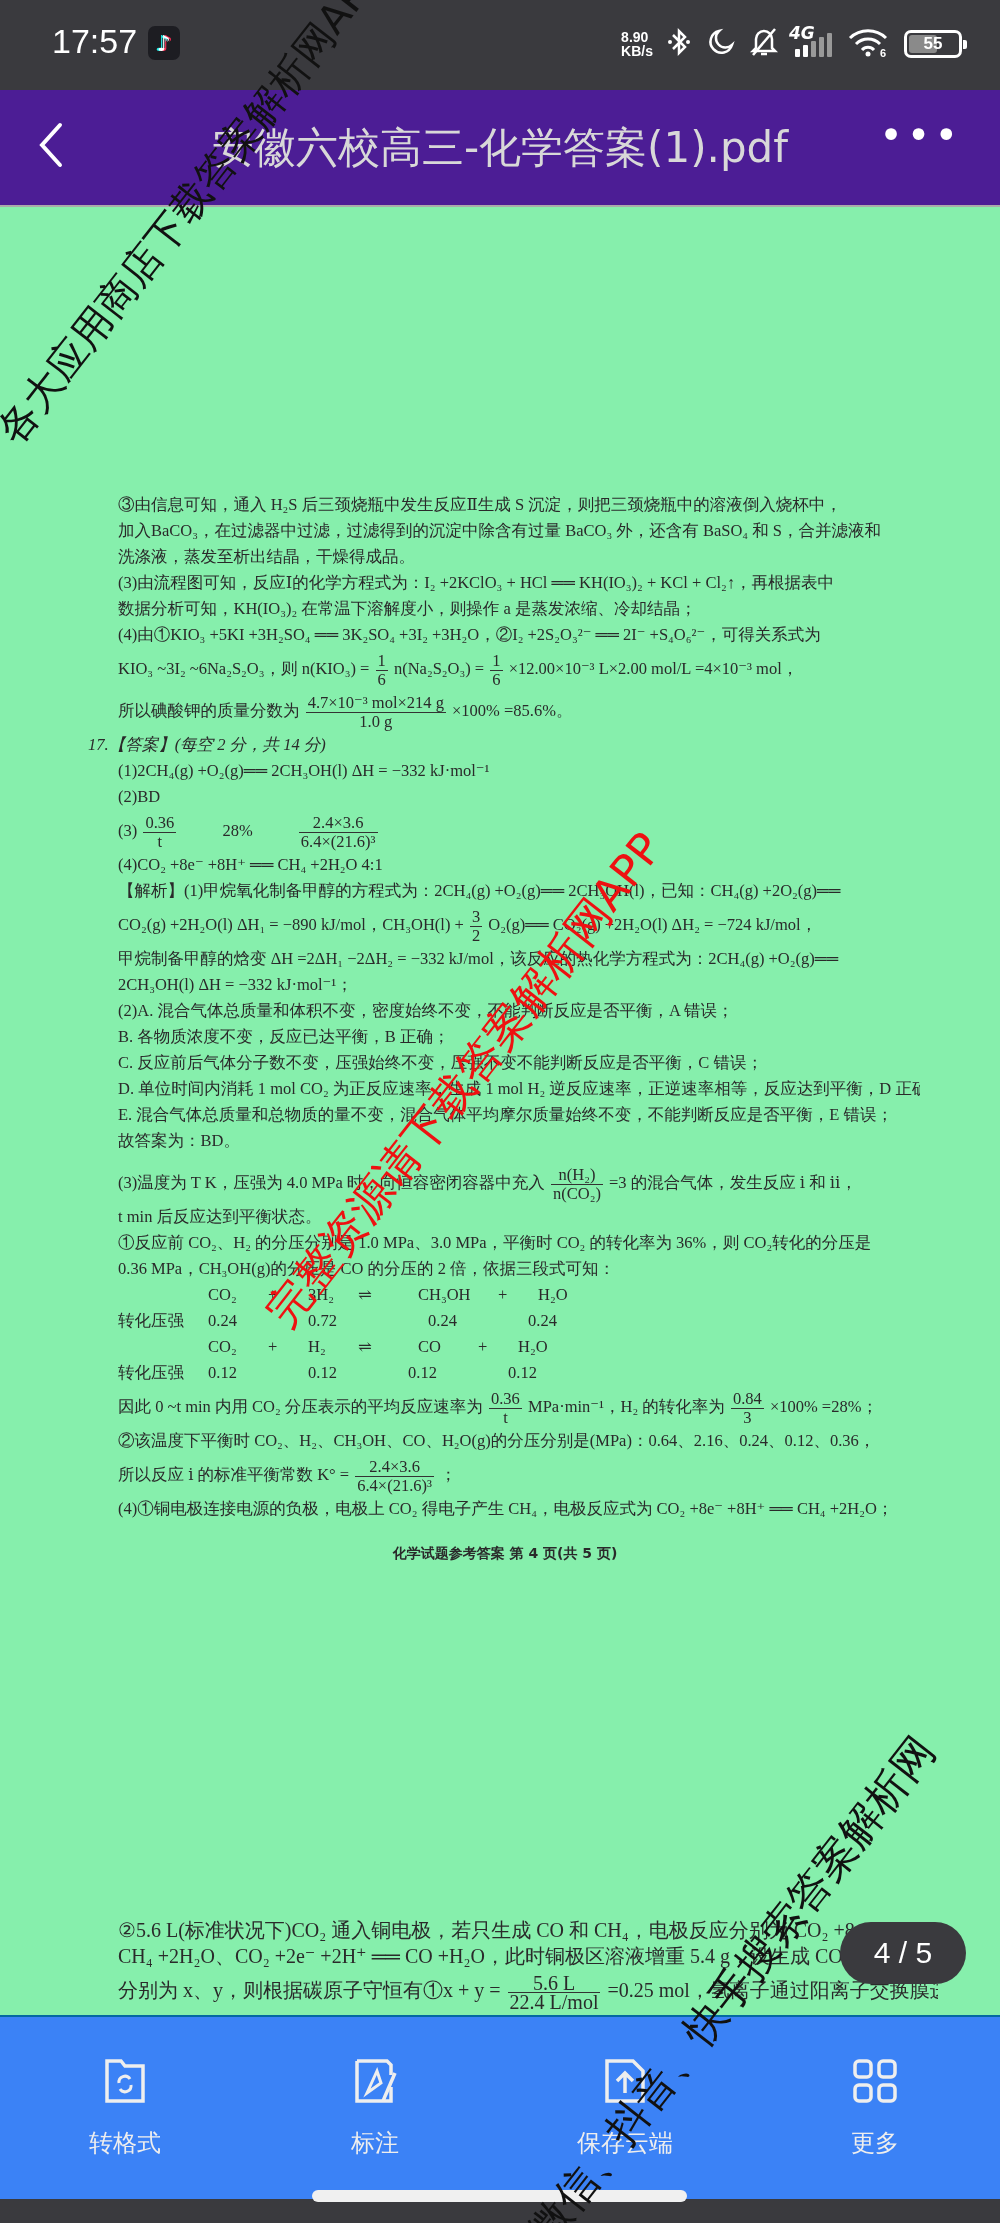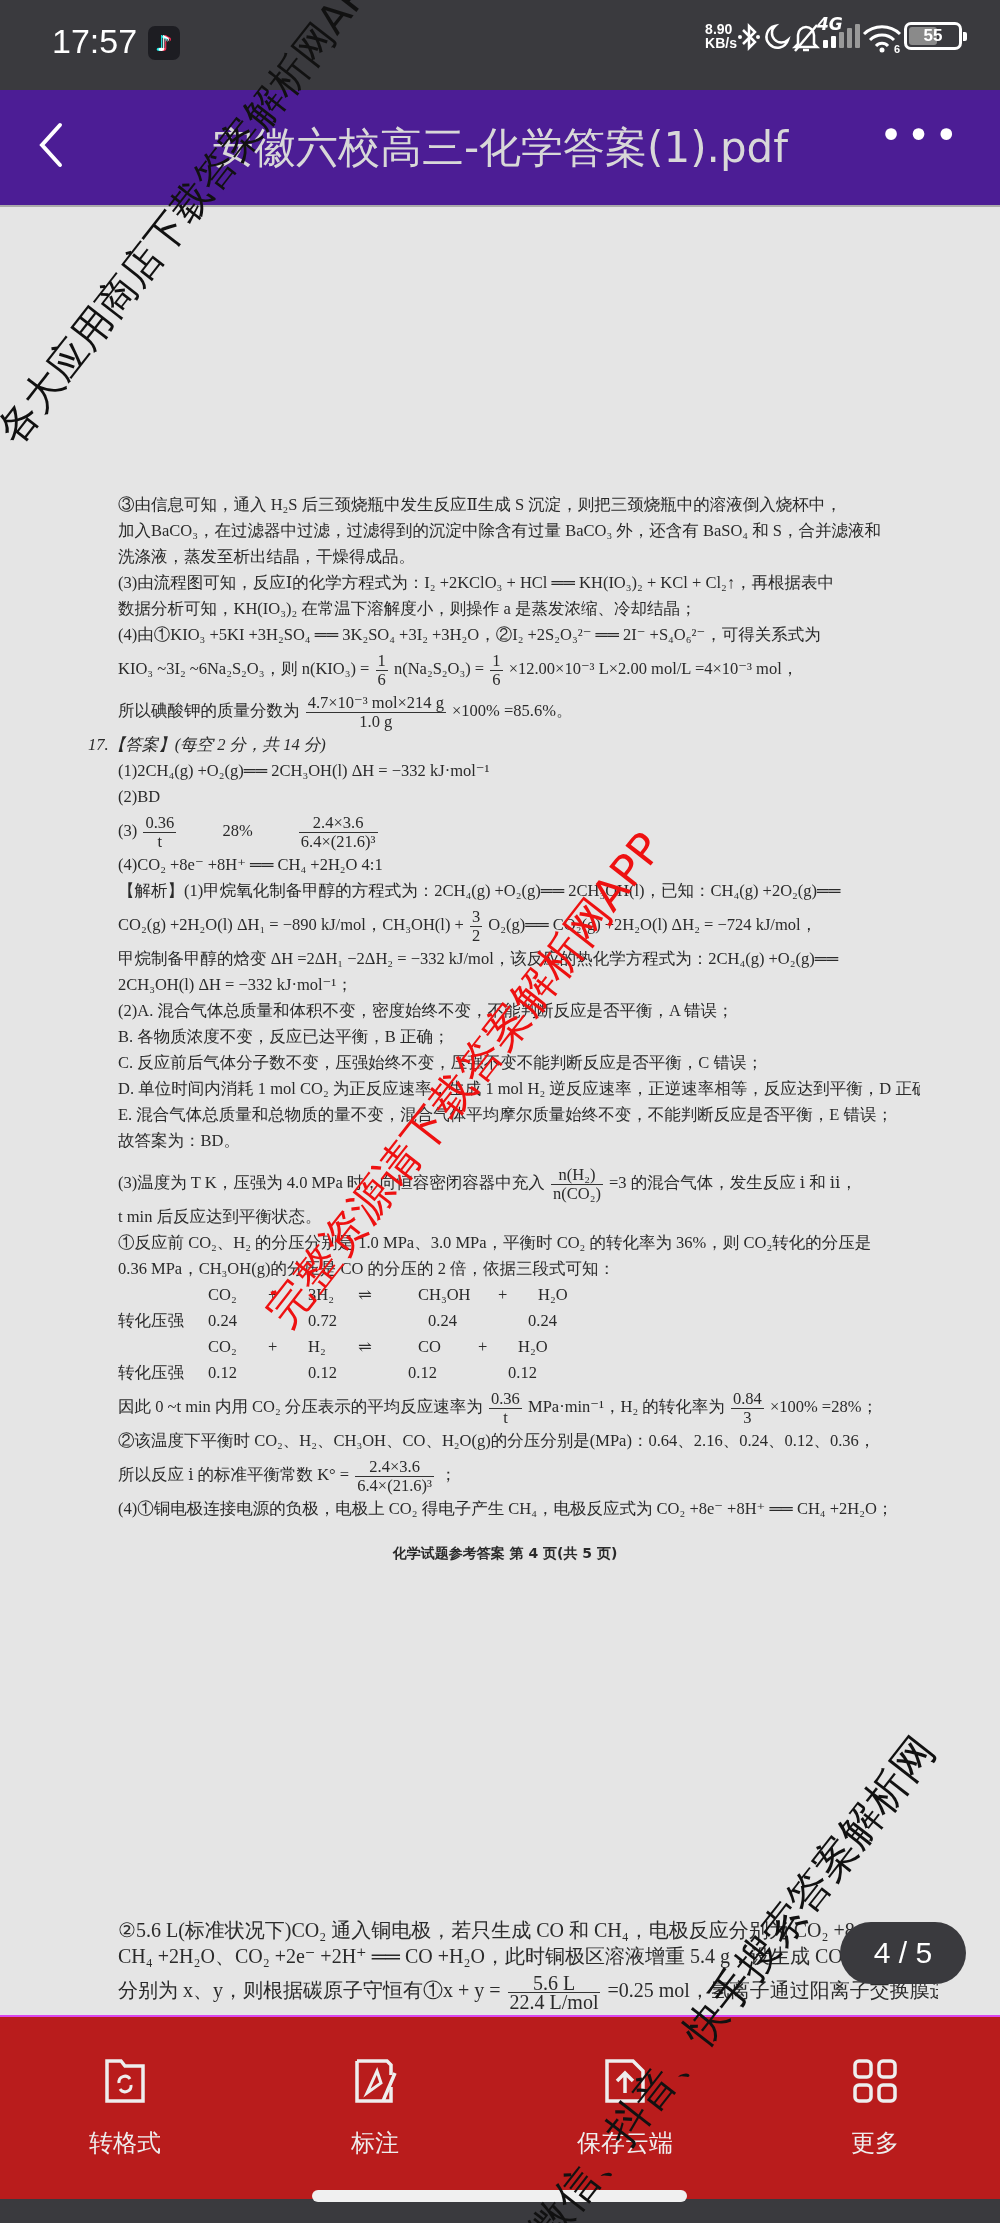--- a/index.html
+++ b/index.html
@@ -1,53 +1,53 @@
 <!DOCTYPE html>
 <html><head>
 <meta charset="utf-8">
 <style>
   * { margin:0; padding:0; box-sizing:border-box; }
   html, body { width:1000px; height:2223px; overflow:hidden; background:#3a3a3e; font-family:"DejaVu Sans", sans-serif; }
   .screen { position:relative; width:1000px; height:2223px; }
   .statusbar { position:absolute; left:0; top:0; width:1000px; height:90px; background:#3a3a3e; color:#fff; }
   .time { position:absolute; left:52px; top:22px; font-size:34px; font-family:"Liberation Sans", sans-serif; }
   .tiktok { position:absolute; left:148px; top:26px; width:32px; height:34px; border-radius:7px; background:#1d1d22; display:flex; align-items:center; justify-content:center; font-size:22px; color:#fff; text-shadow:-2px 0 #25f4ee, 2px 0 #fe2c55; }
-  .sb-right { position:absolute; right:38px; top:22px; height:44px; display:flex; }
+  .sb-right { position:absolute; right:38px; top:22px; height:44px; display:flex; align-items:center; gap:14px; }
   .netspeed { font-size:14px; line-height:14px; font-weight:bold; text-align:left; font-family:"Liberation Sans", sans-serif; }
   .sb-icon { font-size:28px; line-height:28px; }
   .sig { display:flex; align-items:flex-end; gap:3px; height:26px; position:relative; padding-left:2px; }
   .sig span.bar { width:5px; background:#fff; border-radius:1px; }
   .sig .lbl { position:absolute; left:-4px; top:-8px; font-size:17px; font-weight:bold;font-style:italic; }
   .battery { width:58px; height:28px; border:3px solid #fff; border-radius:7px; position:relative; display:flex; align-items:center; justify-content:center; font-size:17px; font-weight:bold; font-family:"Liberation Sans", sans-serif; }
   .battery::after { content:""; position:absolute; right:-8px; top:7px; width:4px; height:9px; background:#fff; border-radius:0 2px 2px 0; }
   .battery .fill { position:absolute; left:2px; top:2px; bottom:2px; width:28px; background:#8a8a8a; border-radius:3px; }
   .battery .num { position:relative; }
 
   .titlebar { position:absolute; left:0; top:90px; width:1000px; height:115px; background:#4c1d95; }
   .back { position:absolute; left:30px; top:25px; width:50px; height:60px; color:#fff; }
   .title { position:absolute; left:0; right:0; top:30px; text-align:center; font-size:42px; color:#d8d8d8; }
   .more { position:absolute; right:38px; top:22px; font-size:40px; color:#fff; letter-spacing:4px; }
 
-  .doc { position:absolute; left:0; top:205px; width:1000px; height:1810px; background:#e5e5e5; border-top:2px solid #aaa; overflow:hidden; }
+  .doc { position:absolute; left:0; top:205px; width:1000px; height:1810px; background:#86efac; border-top:2px solid #aaa; overflow:hidden; }
   .page { position:absolute; left:90px; top:285px; width:830px; font-family:"Liberation Serif", "DejaVu Serif", serif; font-size:16.5px; color:#2a2a2a; line-height:26px; }
   .line { white-space:nowrap; overflow:hidden; }
   .indent { padding-left:28px; }
   .q17 { margin-left:-2px;font-style:italic; }
   .frac { display:inline-block; vertical-align:middle; text-align:center; line-height:18px; margin:0 2px; }
   .frac .num { display:block; border-bottom:1px solid #333; padding:0 2px; }
   .frac .den { display:block; padding:0 2px; }
   .tall { line-height:42px; }
   .tbl { display:flex; }
   .tbl span { display:inline-block; }
   .footer { text-align:center; font-size:14px; font-weight:bold; margin-top:18px; font-family:"DejaVu Sans", sans-serif; }
   .page2 { position:absolute; left:118px; top:1710px; width:820px; font-family:"Liberation Serif", "DejaVu Serif", serif; font-size:20px; color:#2a2a2a; line-height:26px; }
 
   .pagebadge { position:absolute; right:34px; top:1922px; width:126px; height:62px; border-radius:31px; background:#3a3a3e; color:#fff; font-size:30px; display:flex; align-items:center; justify-content:center; font-family:"Liberation Sans", sans-serif; }
 
-  .bottombar { position:absolute; left:0; top:2015px; width:1000px; height:184px; background:#b91c1c; border-top:2px solid #d946ef; }
+  .bottombar { position:absolute; left:0; top:2015px; width:1000px; height:184px; background:#3b82f6; border-top:2px solid #0369a1; }
   .tool { position:absolute; top:40px; width:160px; text-align:center; color:#eee; }
   .tool .ico { width:48px; height:48px; margin:0 auto; }
   .tool .lbl { margin-top:22px; font-size:24px; }
   .homebar { position:absolute; left:312px; top:2190px; width:375px; height:12px; border-radius:6px; background:#f0f0f0; }
 
   .wm { position:absolute; font-size:40px; color:#111; white-space:nowrap; transform-origin:left bottom; font-family:"DejaVu Sans", sans-serif; pointer-events:none; }
   .wm-red { color:#e11; }
 </style>
 </head>
 <body>

